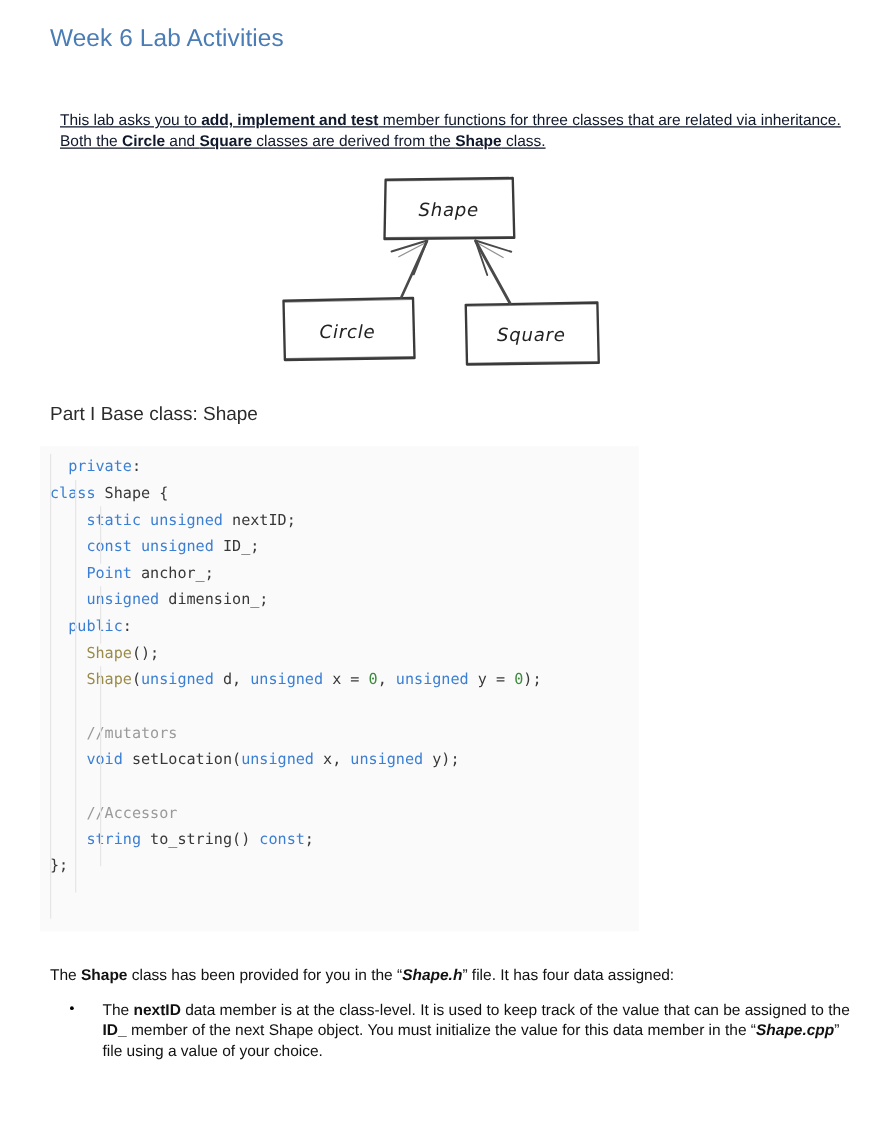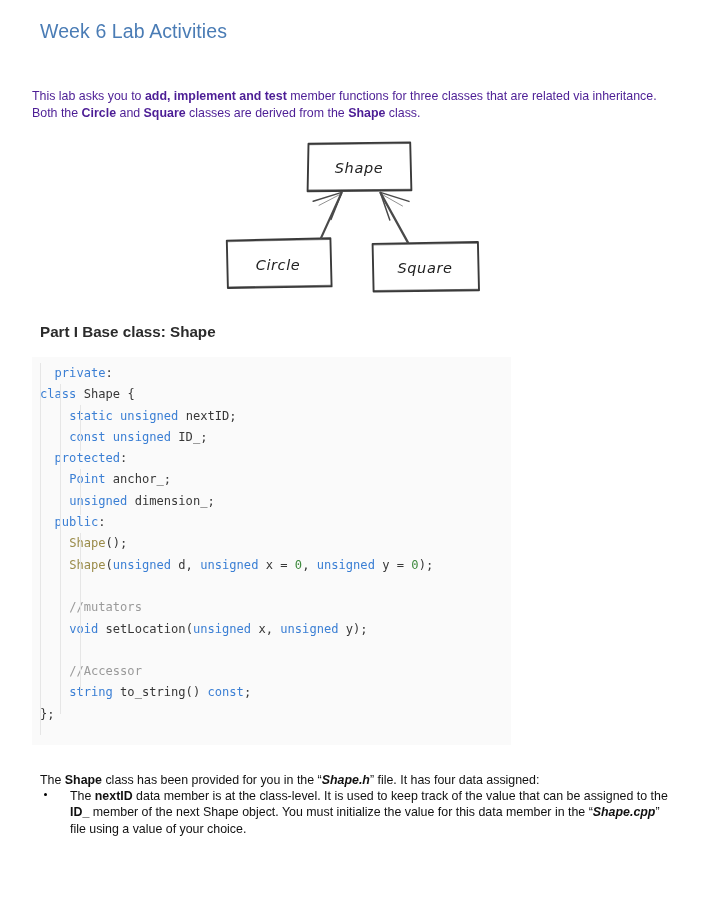--- a/index.html
+++ b/index.html
@@ -31,46 +31,47 @@
     font-size: 19.5px;
     font-weight: 400;
     color: #4a7cb5;
     letter-spacing: 0.1px;
     white-space: nowrap;
   }
 
   
   .intro {
     position: absolute;
-    left: 32px;
+    left: 48px;
     top: 76px;
     width: 625px;
     font-size: 12.4px;
     line-height: 16.5px;
-    color: #4c1d95;
+    color: #0f172a;
+    text-decoration: underline;
   }
   .intro b { font-weight: bold; }
 
   
   .diagram {
     position: absolute;
     left: 180px;
     top: 130px;
     width: 340px;
     height: 180px;
   }
   .diagram svg { display: block; }
 
   
   .section-heading {
     position: absolute;
     left: 40px;
     top: 323px;
     font-size: 15.2px;
-    font-weight: bold;
+    font-weight: normal;
     color: #2b2b2b;
     white-space: nowrap;
   }
 
   
   .code-block {
     position: absolute;
     left: 32px;
     top: 357px;
     width: 479px;
@@ -121,21 +122,21 @@
   }
   .outro b { font-weight: bold; }
   .outro .bi { font-weight: bold; font-style: italic; text-align: center; }
 
   
   .bullets {
     position: absolute;
     left: 40px;
     top: 788px;
     width: 635px;
-    margin: 0;
+    margin: 12px;
     padding: 0;
     list-style: none;
     font-size: 12.4px;
     line-height: 16.4px;
     color: #111;
   }
   .bullets li {
     position: relative;
     padding-left: 30px;
     margin: 0 0 0 0;
@@ -213,21 +214,20 @@
       <div class="guide g1"></div>
       <div class="guide g2"></div>
       <div class="guide g3"></div>
       <div class="guide g4"></div>
       <div class="guide g5"></div>
       <div id="code-lines">
           <div class="code-line"><span class="pl">  </span><span class="k">private</span><span class="pl">:</span></div>
           <div class="code-line"><span class="k">class </span><span class="pl">Shape </span><span class="pl">{</span></div>
           <div class="code-line"><span class="pl">    </span><span class="k">static unsigned </span><span class="pl">nextID;</span></div>
           <div class="code-line"><span class="pl">    </span><span class="k">const unsigned </span><span class="pl">ID_;</span></div>
-          <div class="code-line"><span class="pl">  </span><span class="k">protected</span><span class="pl">:</span></div>
           <div class="code-line"><span class="pl">    </span><span class="k">Point </span><span class="pl">anchor_;</span></div>
           <div class="code-line"><span class="pl">    </span><span class="k">unsigned </span><span class="pl">dimension_;</span></div>
           <div class="code-line"><span class="pl">  </span><span class="k">public</span><span class="pl">:</span></div>
           <div class="code-line"><span class="pl">    </span><span class="fn">Shape</span><span class="pl">();</span></div>
           <div class="code-line"><span class="pl">    </span><span class="fn">Shape</span><span class="pl">(</span><span class="k">unsigned</span><span class="pl"> d, </span><span class="k">unsigned</span><span class="pl"> x = </span><span class="num">0</span><span class="pl">, </span><span class="k">unsigned</span><span class="pl"> y = </span><span class="num">0</span><span class="pl">);</span></div>
           <div class="code-line">&nbsp;</div>
           <div class="code-line"><span class="pl">    </span><span class="cm">//mutators</span></div>
           <div class="code-line"><span class="pl">    </span><span class="k">void </span><span class="pl">setLocation</span><span class="pl">(</span><span class="k">unsigned</span><span class="pl"> x, </span><span class="k">unsigned</span><span class="pl"> y);</span></div>
           <div class="code-line">&nbsp;</div>
           <div class="code-line"><span class="pl">    </span><span class="cm">//Accessor</span></div>

